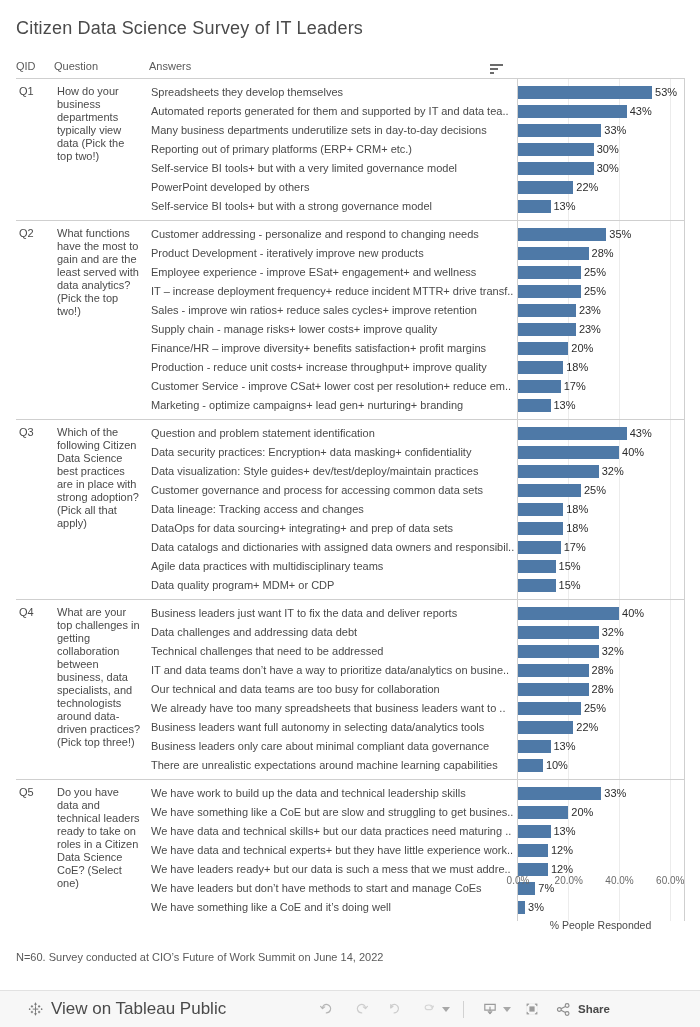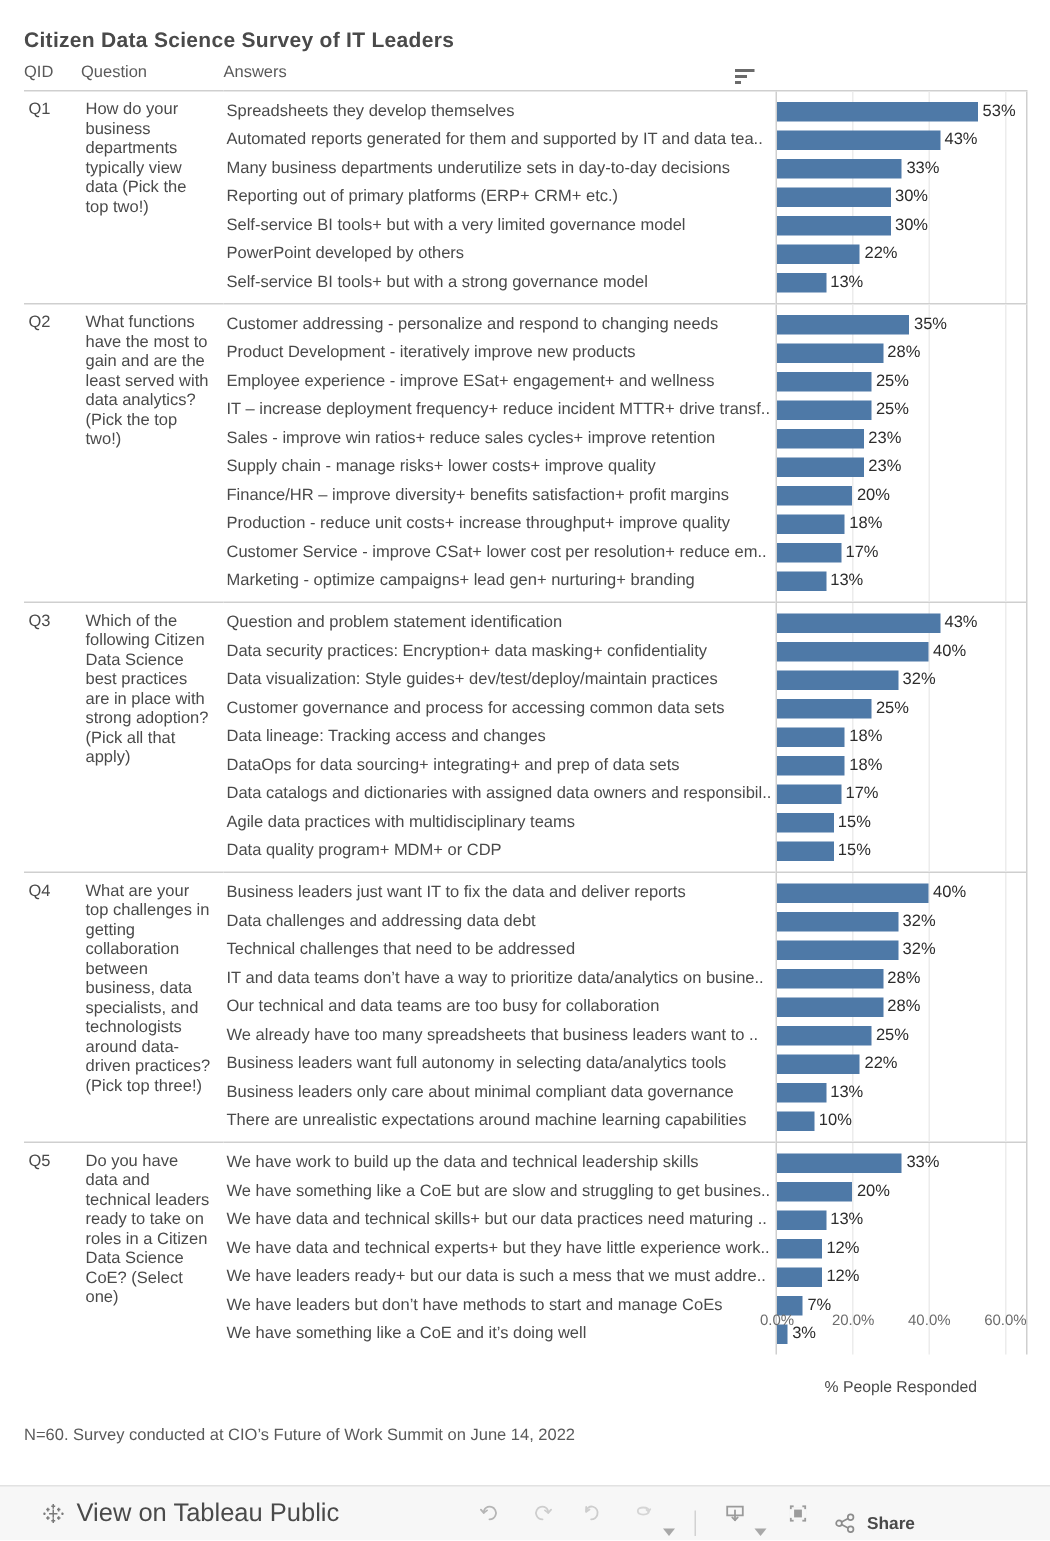--- a/index.html
+++ b/index.html
@@ -14,31 +14,31 @@
     position: relative;
     width: 700px; height: 1027px;
     background: #fff;
     overflow: hidden;
   }
 
   
   .dash-title {
     position: absolute;
     left: 16px; top: 18px;
-    font-size: 14px;
+    font-size: 18px;
     color: #4a4a4a;
-    font-weight: 700;
+    font-weight: 400;
     letter-spacing: .2px;
     white-space: nowrap;
   }
 
   
   .sheet {
     position: absolute;
-    left: 16px; top: 42px;
+    left: 16px; top: 60px;
     width: 668px;
   }
   table.survey {
     border-collapse: collapse;
     width: 668px;
     table-layout: fixed;
   }
   table.survey col.c-qid    { width: 38px; }
   table.survey col.c-quest  { width: 95px; }
   table.survey col.c-ans    { width: 368px; }
@@ -197,21 +197,21 @@
   .tb-left .label {
     font-size: 17px;
     color: #4a4a4a;
   }
   .tb-logo { width: 16px; height: 16px; display: block; }
 
   .tb-right {
     position: absolute;
     left: 310px;
     display: flex;
-    align-items: flex-end;
+    align-items: center;
     gap: 0px;
   }
   .tb-btn {
     width: 34px; height: 30px;
     display: flex; align-items: center; justify-content: center;
     cursor: pointer;
   }
   .tb-btn svg { display: block; }
   .tb-caret {
     width: 0; height: 0;

